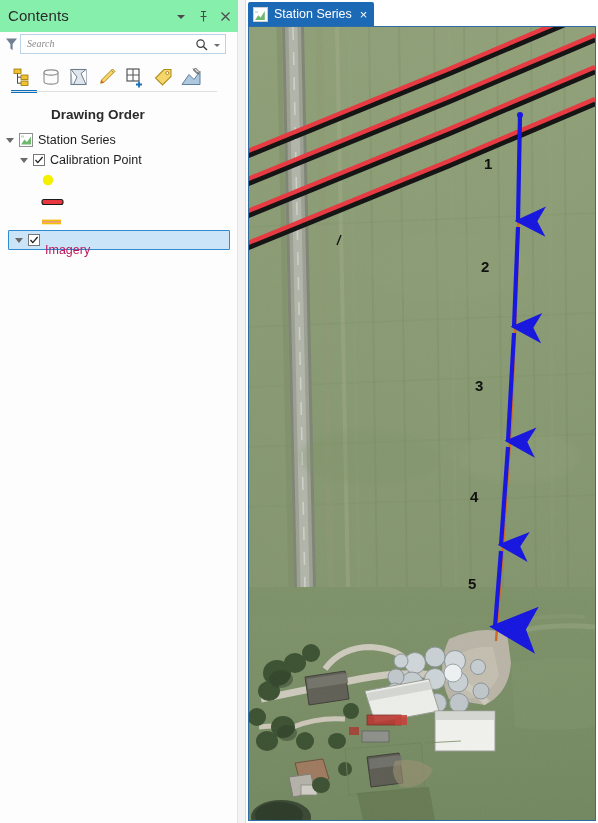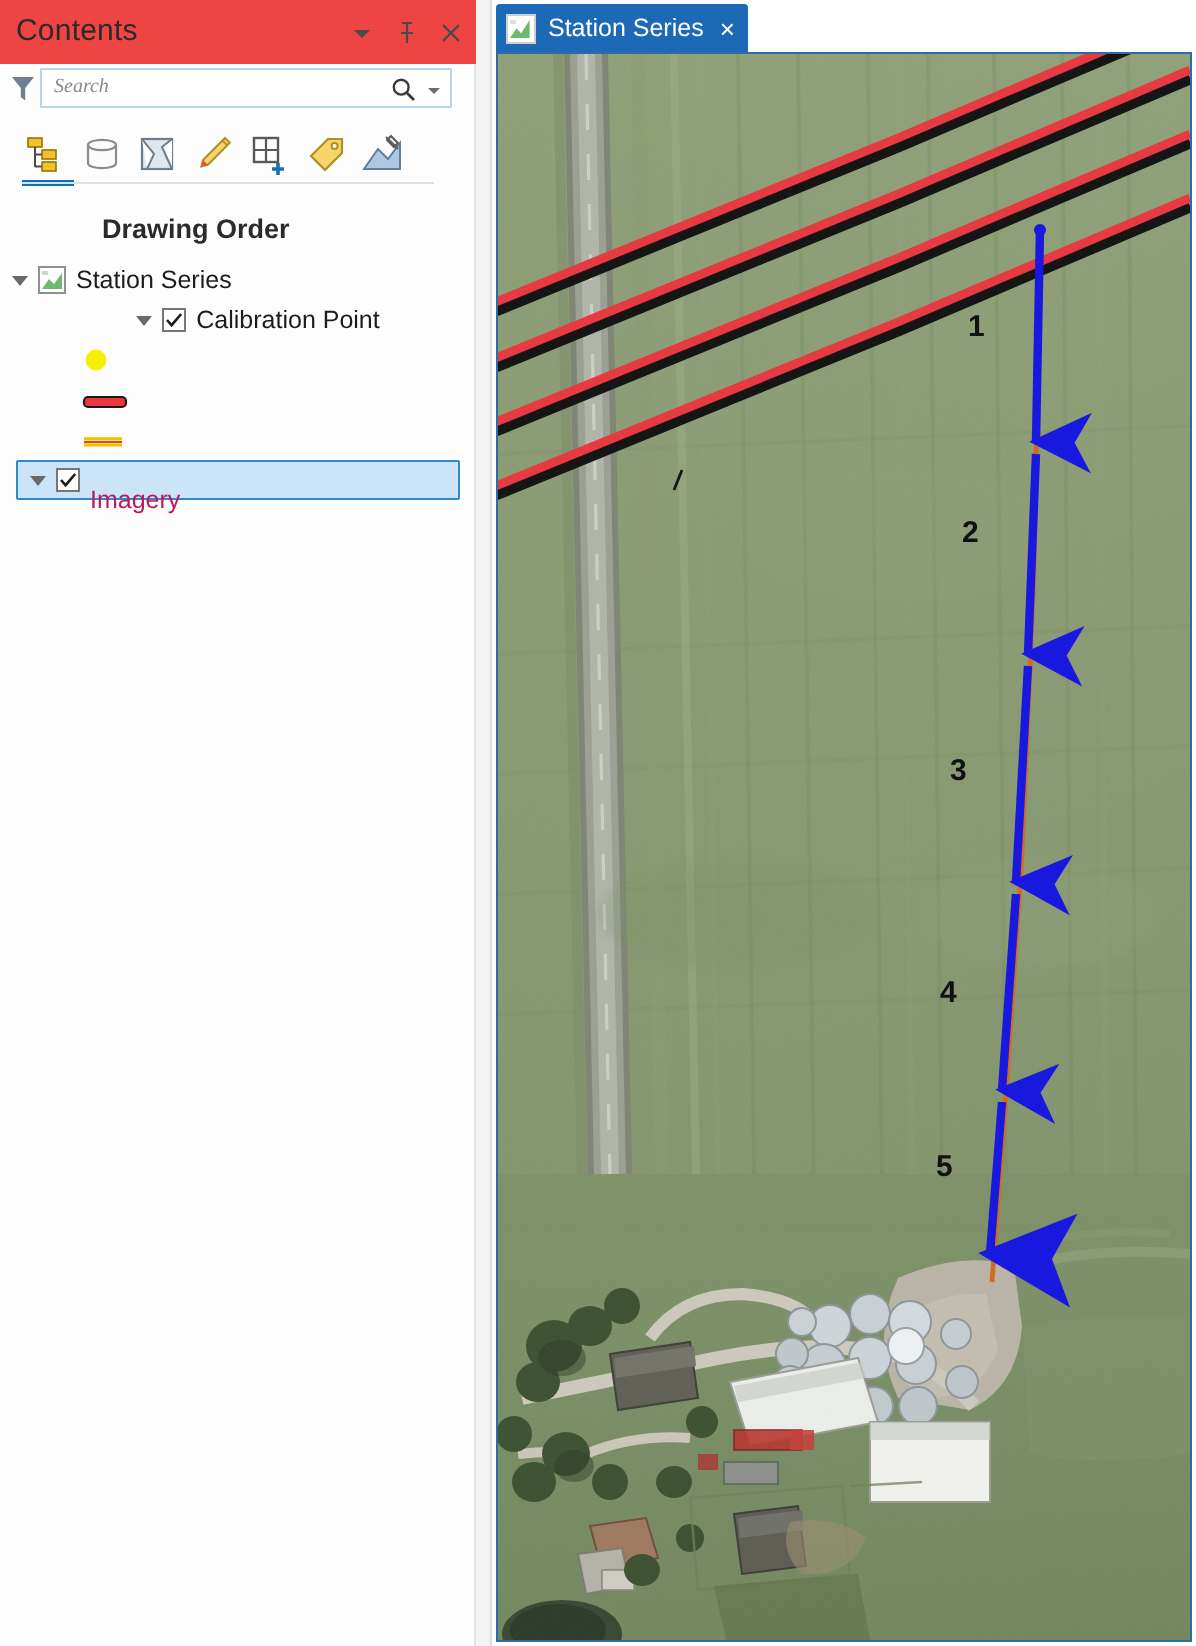--- a/index.html
+++ b/index.html
@@ -13,21 +13,21 @@
 
   
   .panel{
     position:absolute;left:0;top:0;width:238px;height:823px;
     background:#fdfdfd;
     border-right:1px solid #e3e3e3;
     box-sizing:border-box;
   }
   .panel-header{
     position:absolute;left:0;top:0;width:238px;height:32px;
-    background:#ef4444;
+    background:#86efac;
   }
   .panel-title{
     position:absolute;left:8px;top:7px;
     font-size:15px;color:#2b2b2b;letter-spacing:.1px;
   }
   .hdr-btns{position:absolute;right:6px;top:10px;display:flex;gap:9px;align-items:center;}
   .hdr-btn{width:13px;height:13px;position:relative;cursor:default;}
   .ico-caret{width:0;height:0;border-left:4px solid transparent;border-right:4px solid transparent;
     border-top:4px solid #4a4a4a;position:absolute;left:2px;top:5px;}
   .ico-pin svg,.ico-close svg{display:block;}
@@ -77,21 +77,21 @@
     border-left:4px solid transparent;border-right:4px solid transparent;border-top:5px solid #6a6a6a;
     left:0;top:2px;
   }
   .chk{
     width:12px;height:12px;border:1px solid #767676;background:#fff;margin-left:4px;
     position:relative;flex:0 0 auto;box-sizing:border-box;
   }
   .chk svg{position:absolute;left:0px;top:0px;}
   .lyr-ico{width:14px;height:14px;margin-left:4px;flex:0 0 auto;position:relative;}
   .lbl{margin-left:5px;font-size:12.5px;color:#1c1c1c;white-space:nowrap;}
-  .indent2{padding-left:14px;justify-content:center;}
+  .indent2{padding-left:14px;}
   .sym-row{height:20px;position:relative;}
   .sym{position:absolute;left:41px;top:3px;}
   .selrow{
     background:#cce4f7;border:1px solid #2e8bd0;box-sizing:border-box;
     margin:0 8px 0 8px;width:222px;border-radius:1px;
   }
   .selrow .lbl{color:#be185d;margin-top:19px;}
   .splitter{
     position:absolute;left:238px;top:0;width:7px;height:823px;background:#f3f3f3;
     border-right:1px solid #dcdcdc;

